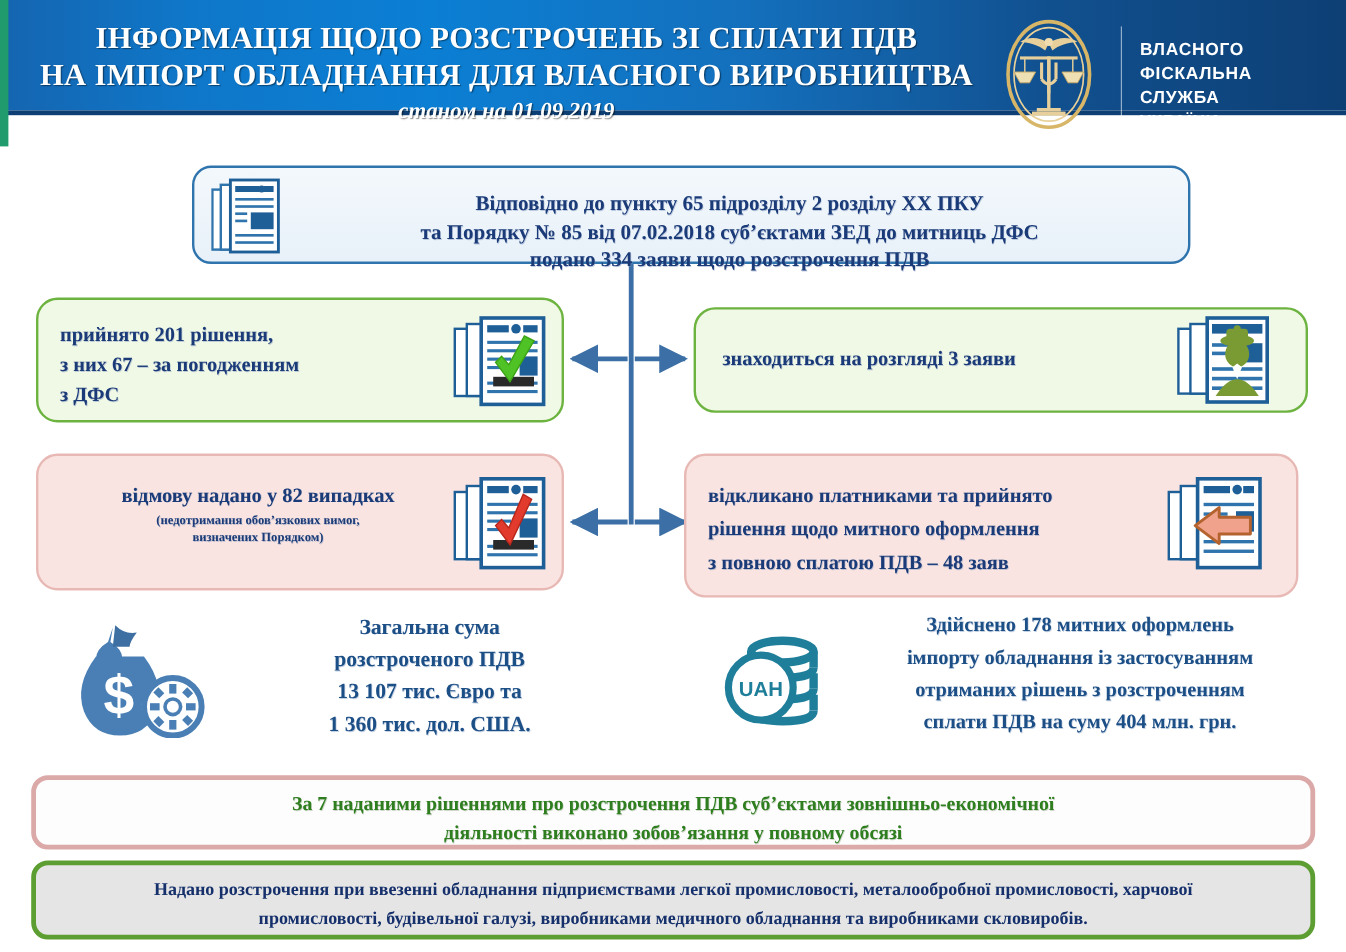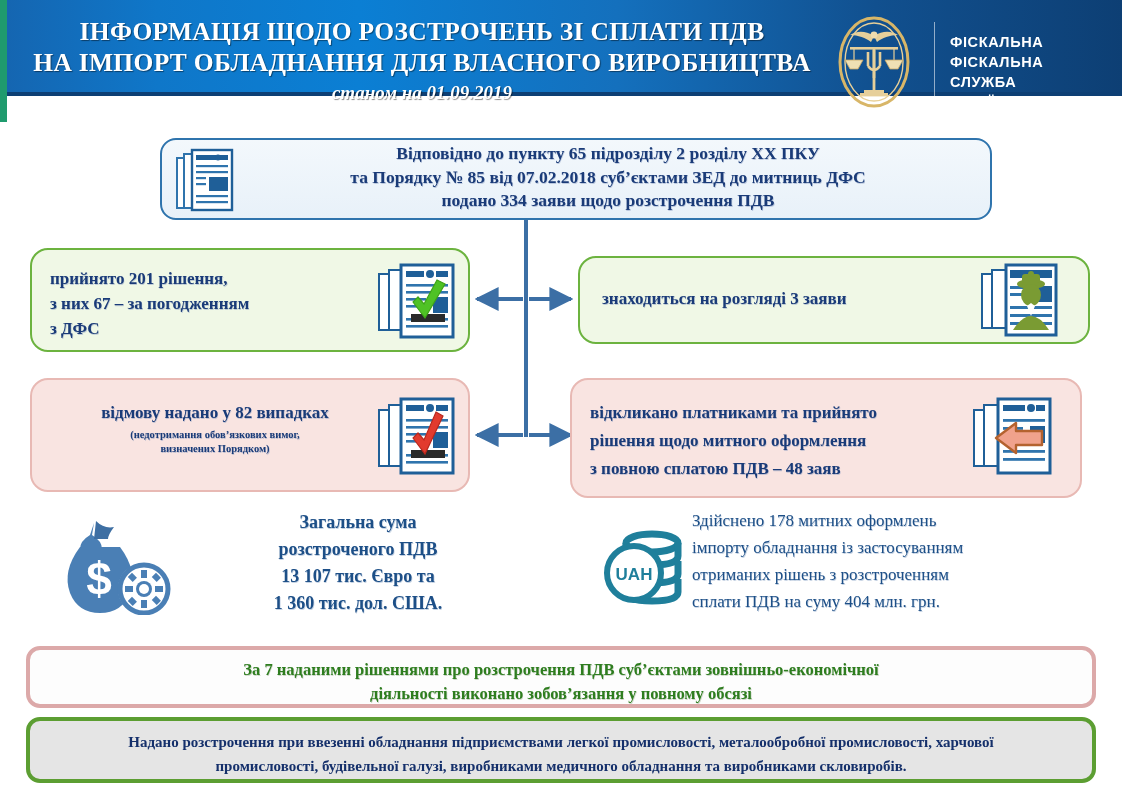--- a/index.html
+++ b/index.html
@@ -128,21 +128,21 @@
   }
 
   
   #top-statement-box {
     left: 160px; top: 138px;
     width: 832px; height: 82px;
     border-radius: 16px;
   }
   #top-statement-text {
     position: absolute;
-    left: 70px; top: 2px;
+    left: 70px; top: 18px;
     width: 752px;
     text-align: center;
     font-size: 17.5px;
     line-height: 23.5px;
   }
   #top-doc-icon {
     position: absolute;
     left: 14px; top: 8px;
     width: 62px; height: 66px;
   }
@@ -216,24 +216,25 @@
   }
   #uah-icon {
     position: absolute;
     left: 8px; top: 18px;
     width: 92px; height: 90px;
   }
   #summary-right-text {
     position: absolute;
     left: 104px; top: 2px;
     width: 416px;
+    text-align: center;
     font-size: 17px;
     line-height: 27px;
     color: #1d4f87;
-    font-weight: normal;
+    font-weight: bold;
     text-shadow: 0.6px 0.6px 0 rgba(140,165,200,0.5);
   }
 
   
   #footer-box-1 {
     left: 26px; top: 646px;
     width: 1070px; height: 62px;
     border-radius: 14px;
   }
   #footer-box-1-text {
@@ -289,21 +290,21 @@
       <path d="M7 44 L25 44 L20 53 L12 53 Z" fill="#efe0b4" stroke="#c9a765" stroke-width="0.8"></path>
       <path d="M47 44 L65 44 L60 53 L52 53 Z" fill="#efe0b4" stroke="#c9a765" stroke-width="0.8"></path>
 
       <path d="M36 34 L36 62 M30 36 L30 50 M42 36 L42 50 M30 50 Q36 58 42 50" stroke="#e6cf9a" stroke-width="2.6" fill="none"></path>
 
       <rect x="26" y="74" width="20" height="3" fill="#e6cf9a"></rect>
       <rect x="22" y="77" width="28" height="3.4" fill="#e6cf9a"></rect>
     </svg>
     <div id="logo-divider"></div>
     <div id="logo-text">
-      <div>ФІСКАЛЬНА</div>
+      <div>ВЛАСНОГО</div>
       <div>ФІСКАЛЬНА СЛУЖБА</div>
       <div>УКРАЇНИ</div>
     </div>
   </div>
 </div>
 
 <svg id="connector-layer">
   <defs>
     <marker id="arrR" viewBox="0 0 10 10" refX="9" refY="5" markerWidth="6" markerHeight="6" orient="auto">
       <path d="M0 0 L10 5 L0 10 z" fill="#3c6fa5"></path>

